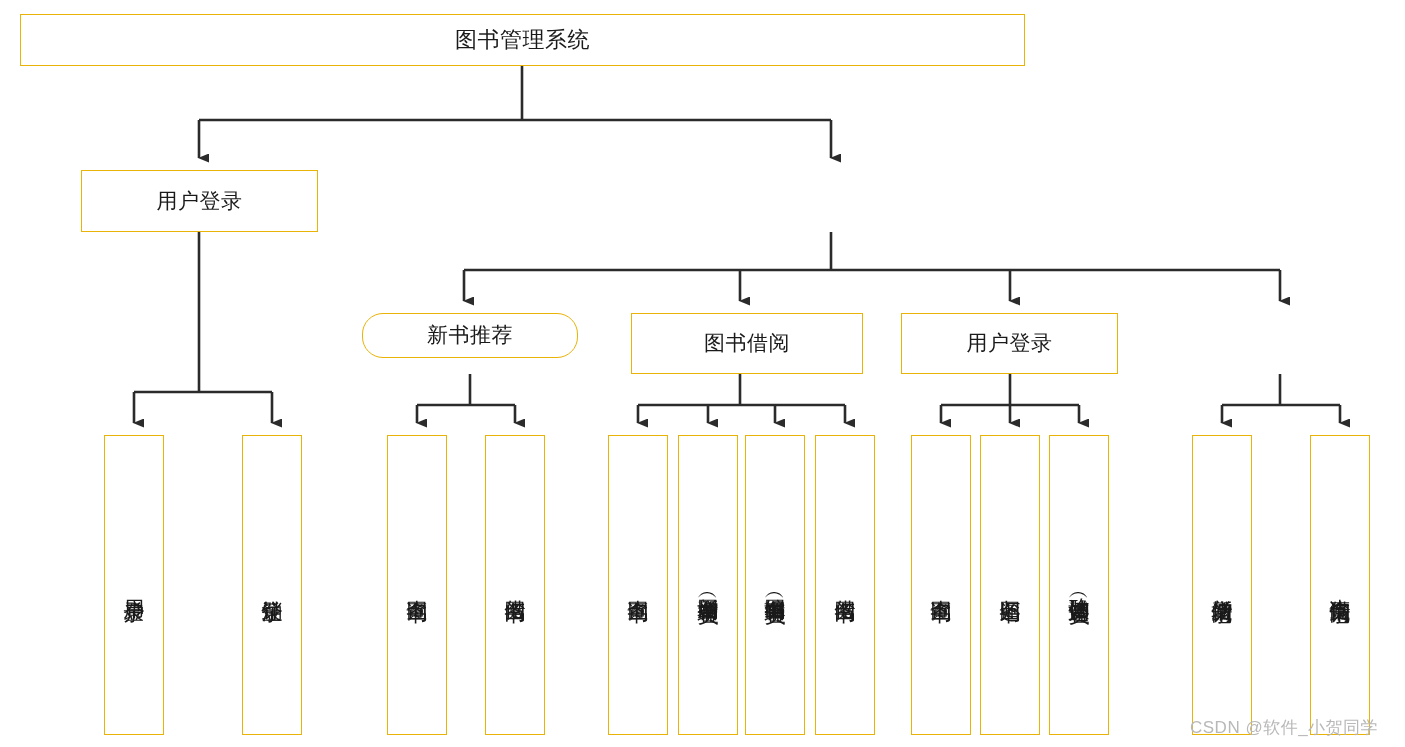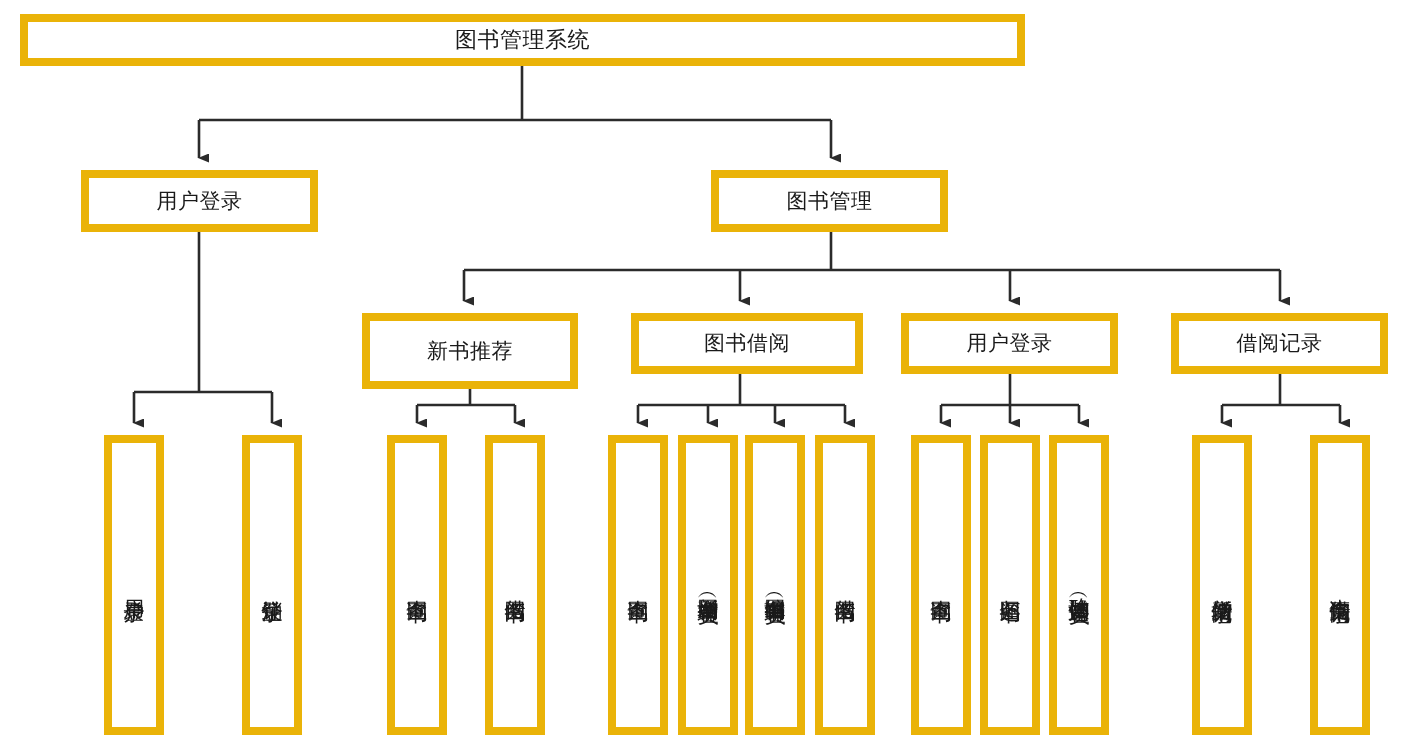--- a/index.html
+++ b/index.html
@@ -22,21 +22,21 @@
     position: absolute;
     left: 0;
     top: 0;
     width: 1405px;
     height: 747px;
     pointer-events: none;
   }
   .node {
     position: absolute;
     box-sizing: border-box;
-    border: 8px solid #eab308;
+    border: 1px solid #eab308;
     background: #ffffff;
     display: flex;
     align-items: center;
     justify-content: center;
     color: #1a1a1a;
     z-index: 2;
   }
   .node-label {
     display: block;
     text-align: center;
@@ -134,39 +134,33 @@
   </svg>
 
   <div class="node horiz root" style="left:20px; top:14px; width:1005px; height:52px;">
     <span class="node-label">图书管理系统</span>
   </div>
 
   <div class="node horiz" style="left:81px; top:170px; width:237px; height:62px;">
     <span class="node-label">用户登录</span>
   </div>
 
-  <div class="node horiz" style="left:711px; top:170px; width:237px; height:62px;">
-    <span class="node-label">图书管理</span>
-  </div>
-
-  <div class="node horiz" style="left:362px; top:313px; width:216px; height:76px;">
+
+  <div class="node horiz" style="left:362px; top:313px; width:216px; height:45px;border-radius:21px;">
     <span class="node-label">新书推荐</span>
   </div>
 
   <div class="node horiz" style="left:631px; top:313px; width:232px; height:61px;">
     <span class="node-label">图书借阅</span>
   </div>
 
   <div class="node horiz" style="left:901px; top:313px; width:217px; height:61px;">
     <span class="node-label">用户登录</span>
   </div>
 
-  <div class="node horiz" style="left:1171px; top:313px; width:217px; height:61px;">
-    <span class="node-label">借阅记录</span>
-  </div>
 
   <div class="node vert" style="left:104px; top:435px; width:60px; height:300px;">
     <span class="node-label">用户登录</span>
   </div>
 
   <div class="node vert" style="left:242px; top:435px; width:60px; height:300px;">
     <span class="node-label">注销登录</span>
   </div>
 
   <div class="node vert" style="left:387px; top:435px; width:60px; height:300px;">
@@ -206,14 +200,15 @@
   </div>
 
   <div class="node vert" style="left:1192px; top:435px; width:60px; height:300px;">
     <span class="node-label">新增借阅记录</span>
   </div>
 
   <div class="node vert" style="left:1310px; top:435px; width:60px; height:300px;">
     <span class="node-label">查询借阅记录</span>
   </div>
 
+  <div class="watermark" style="left:1190px; top:716px;">CSDN @软件_小贺同学</div>
 
 </div>
 
 </body></html>

